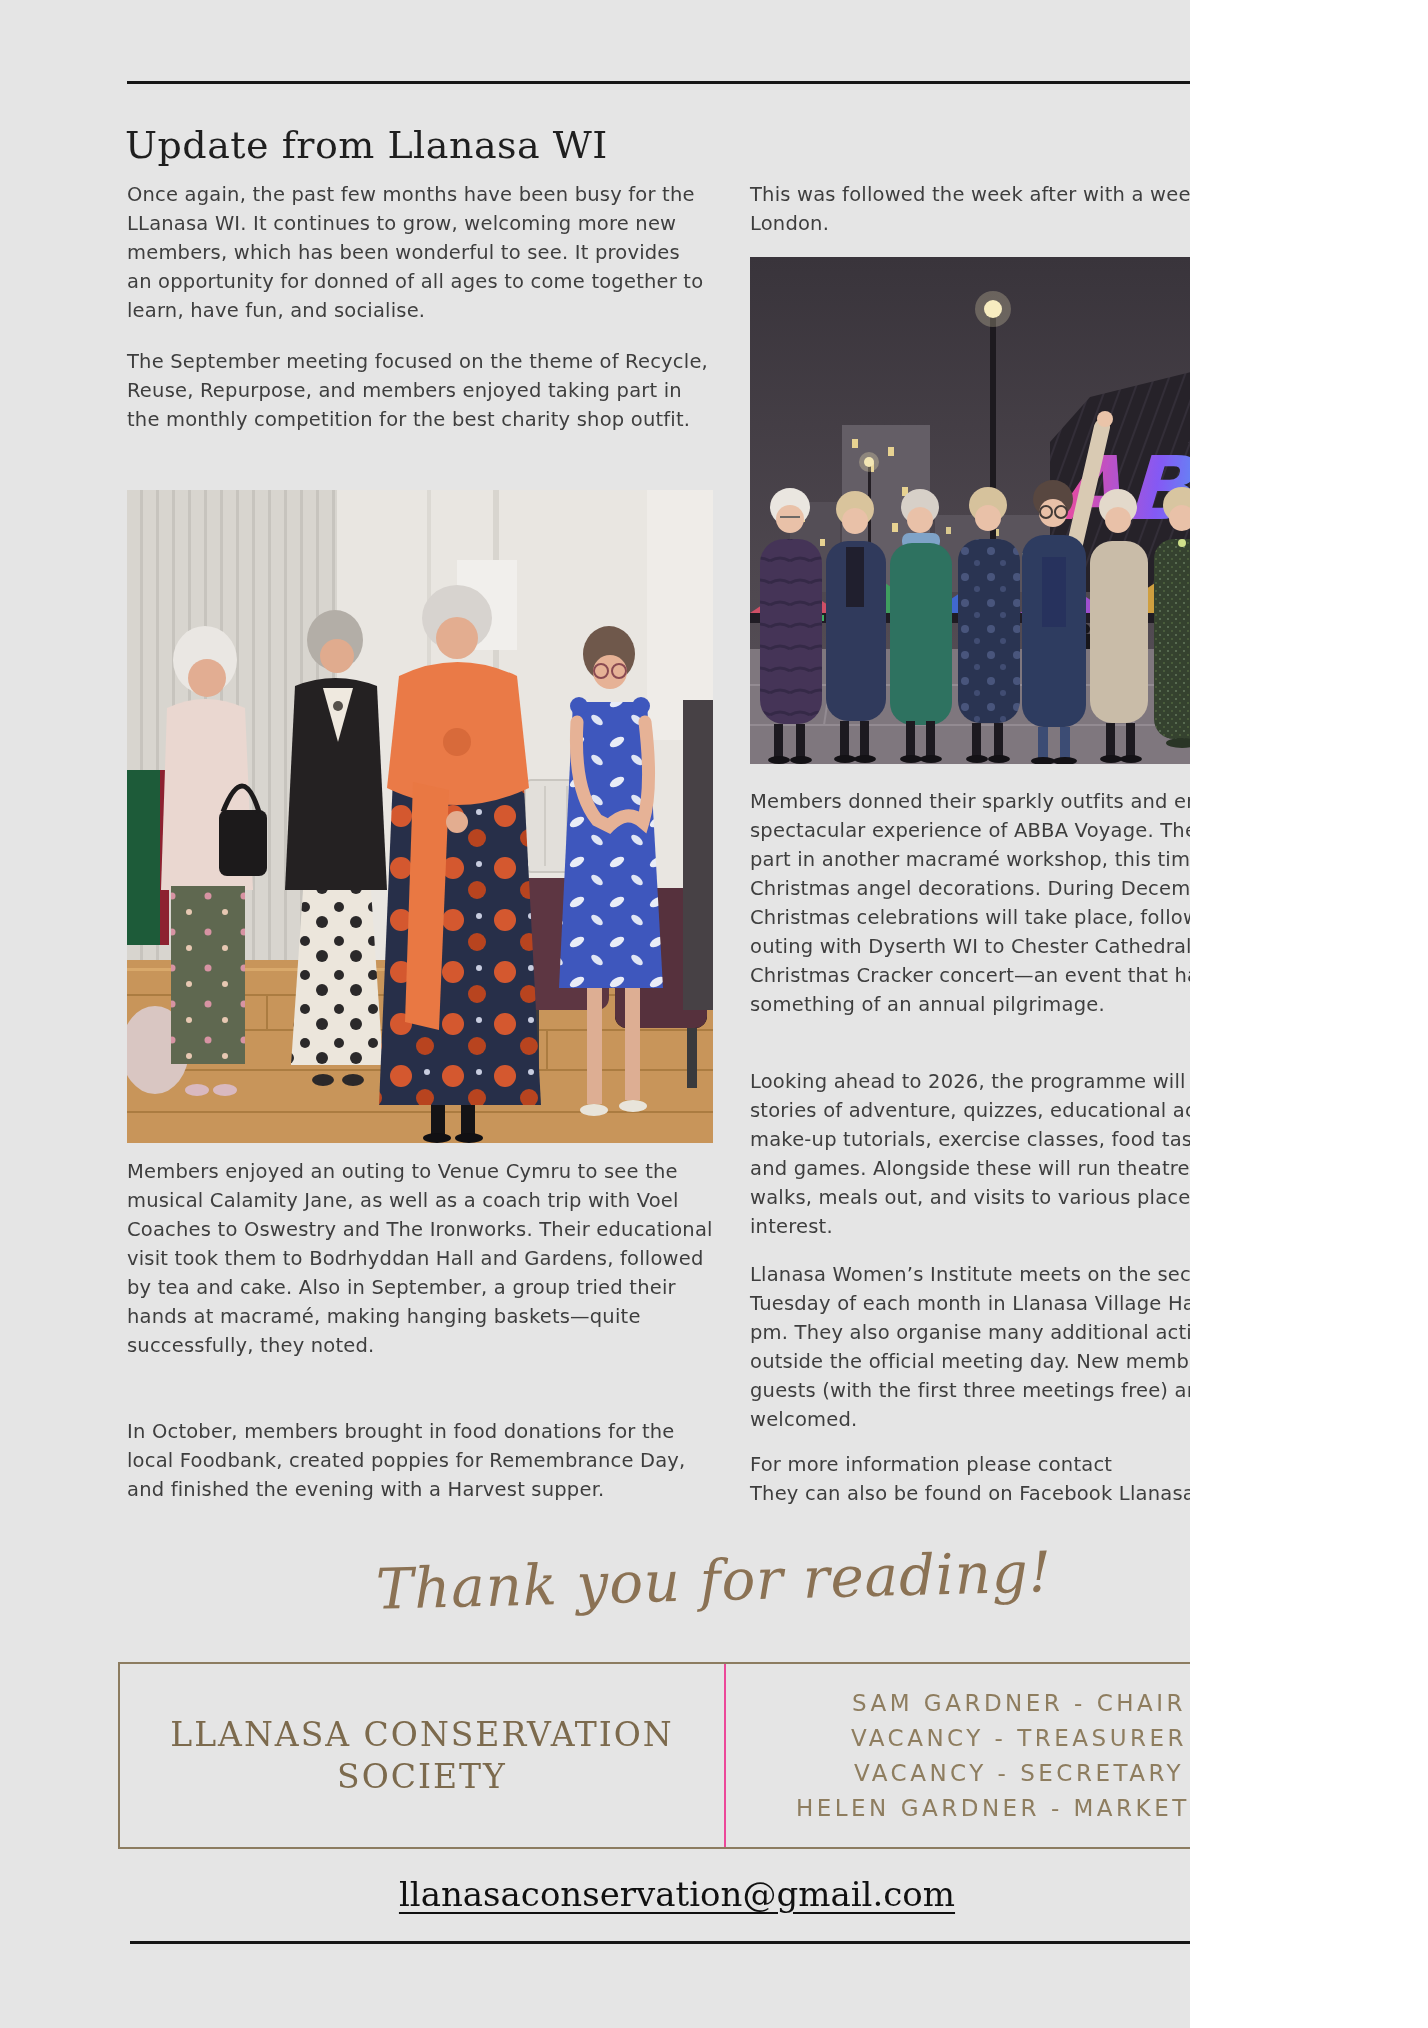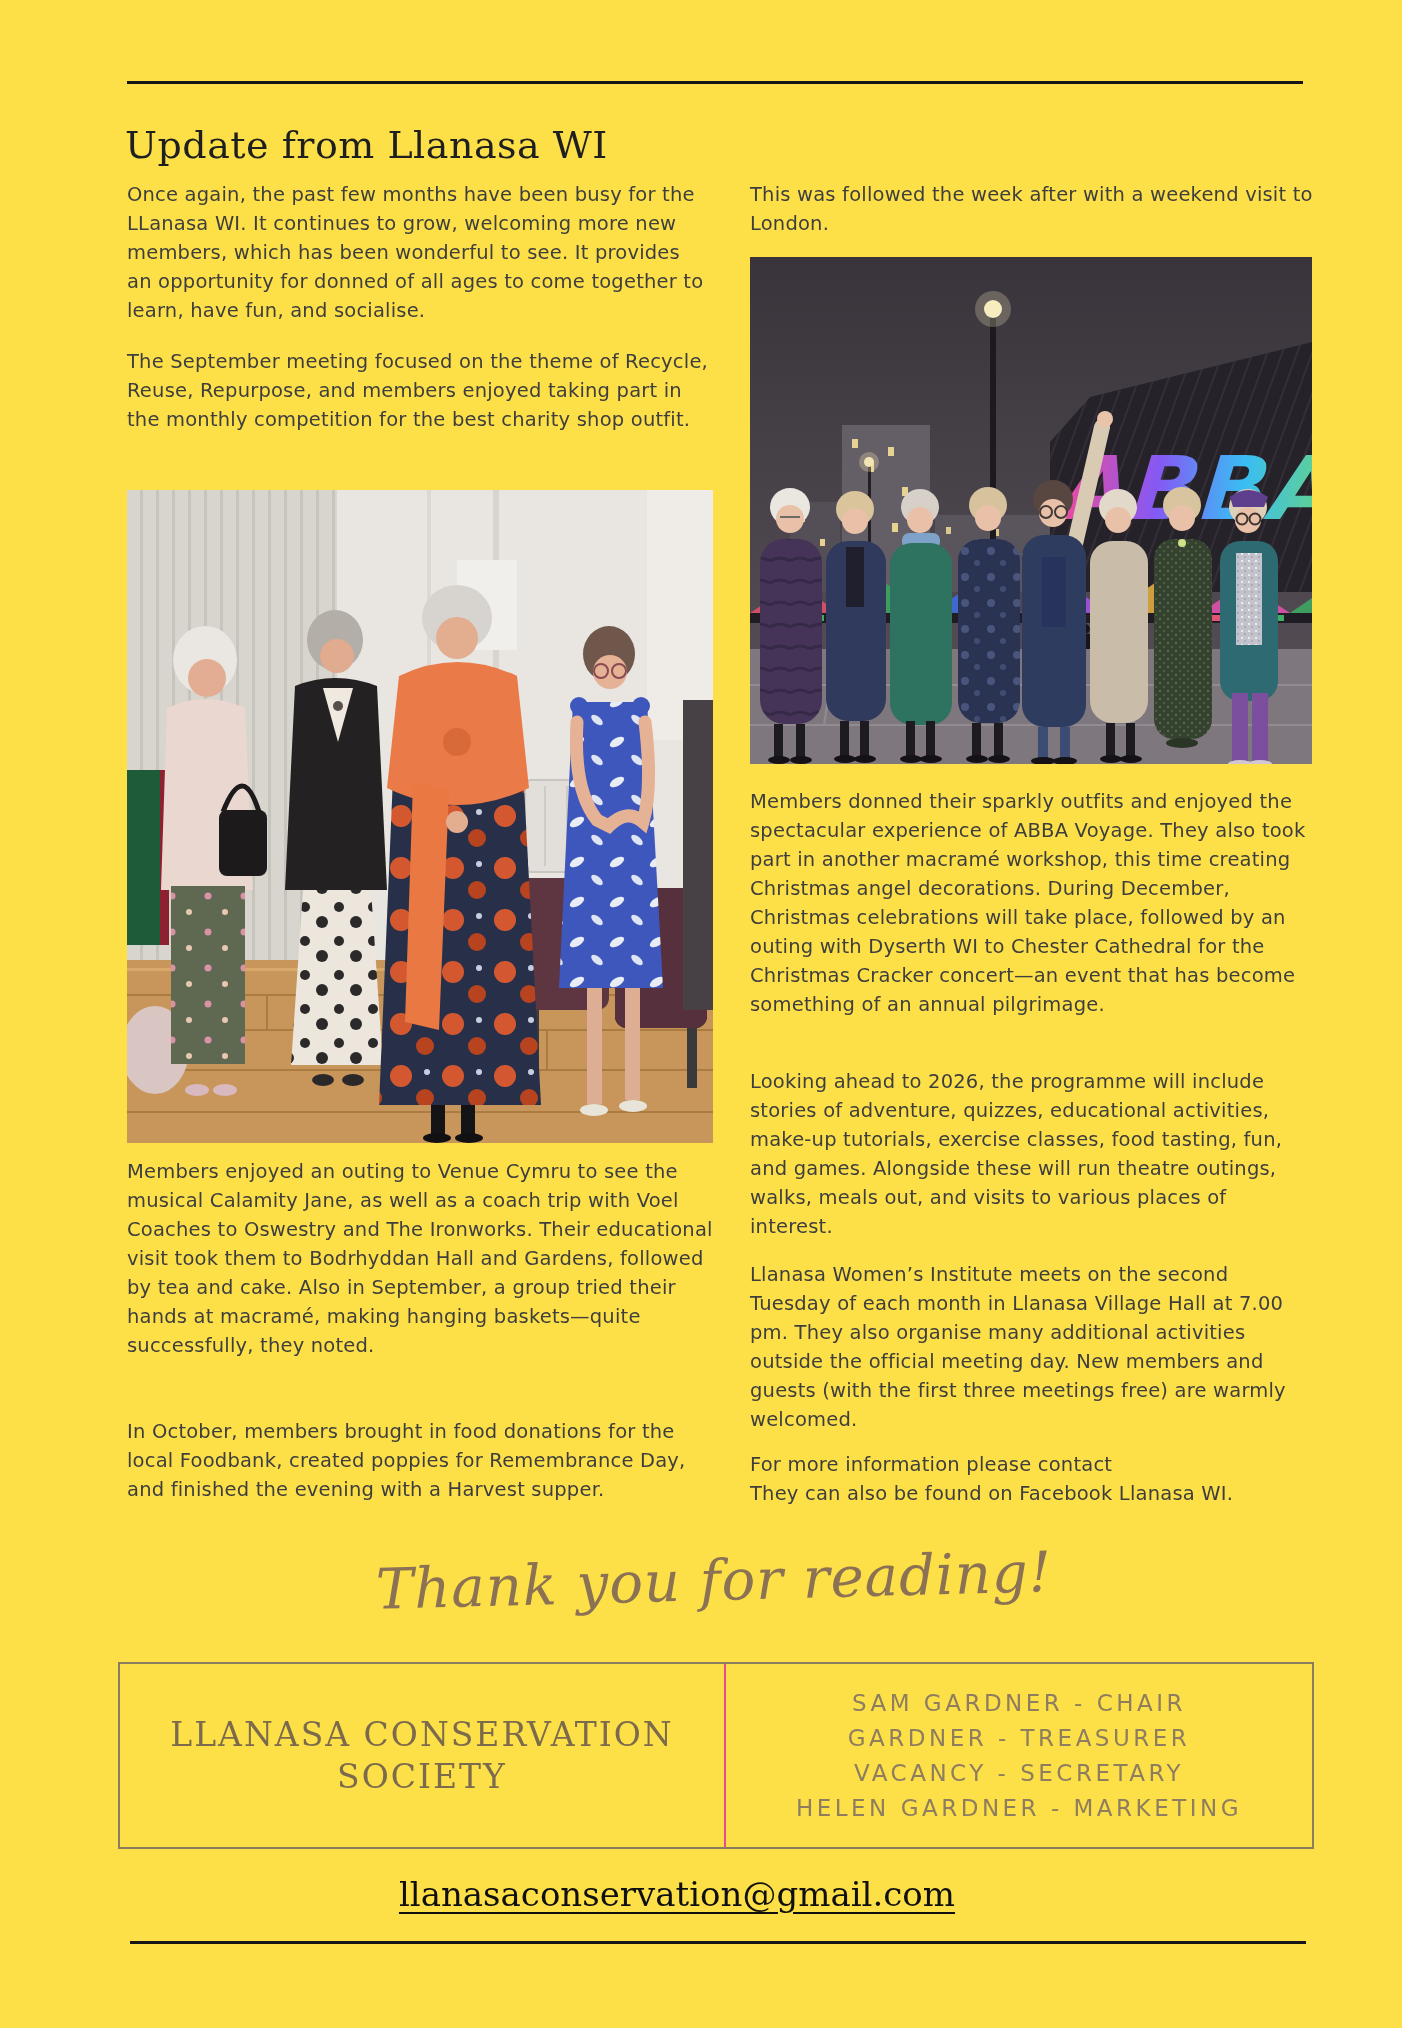--- a/index.html
+++ b/index.html
@@ -1,17 +1,17 @@
 <!DOCTYPE html>
 <html><head>
 <meta charset="utf-8">
 <style>
   html,body{margin:0;padding:0;background:#ffffff;}
   body{width:1428px;height:2028px;position:relative;font-family:"DejaVu Sans",sans-serif;}
-  .page{position:absolute;top:0;left:0;width:1402px;height:2028px;background:#fde047;overflow:hidden;}
+  .page{position:absolute;top:0;left:0;width:1190px;height:2028px;background:#e5e5e5;overflow:hidden;}
   .rule{position:absolute;height:3px;background:#161616;}
   .rule.top{left:127px;top:81px;width:1176px;}
   .rule.bottom{left:130px;top:1941px;width:1176px;}
   .title{position:absolute;left:125px;top:98px;font-family:"DejaVu Serif","Liberation Serif",serif;
          font-size:38px;font-weight:400;color:#1f1f1f;letter-spacing:0.5px;}
   .body-par{position:absolute;font-size:19.5px;line-height:29px;color:#3e3e3e;letter-spacing:0.2px;margin:0;}
   .lcol{left:127px;width:582px;}
   .rcol{left:750px;width:564px;}
   .photo{position:absolute;overflow:hidden;}
   .photo svg{display:block;}
@@ -384,21 +384,21 @@
 
   <div class="script-msg">Thank you for reading!</div>
 
   <div class="footer-box">
     <div class="footer-cell left">
       <div>LLANASA CONSERVATION</div>
       <div>SOCIETY</div>
     </div>
     <div class="footer-cell right">
       <div>SAM GARDNER - CHAIR</div>
-      <div>GARDNER - TREASURER</div>
+      <div>VACANCY - TREASURER</div>
       <div>VACANCY - SECRETARY</div>
       <div>HELEN GARDNER - MARKETING</div>
     </div>
   </div>
 
   <a class="email">llanasaconservation@gmail.com</a>
 
   <div class="rule bottom"></div>
 
 </div>

